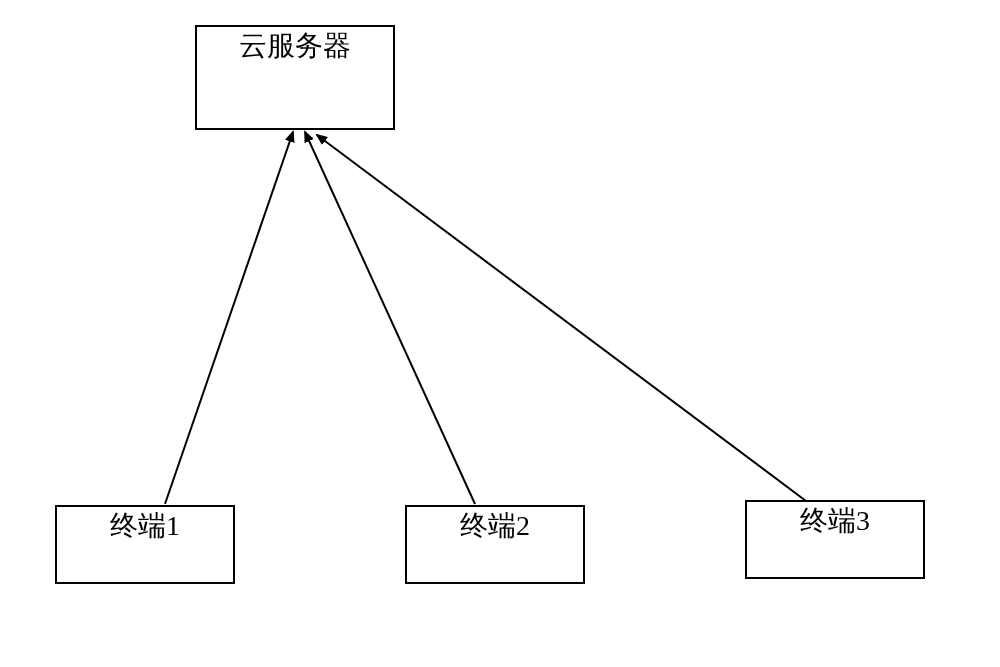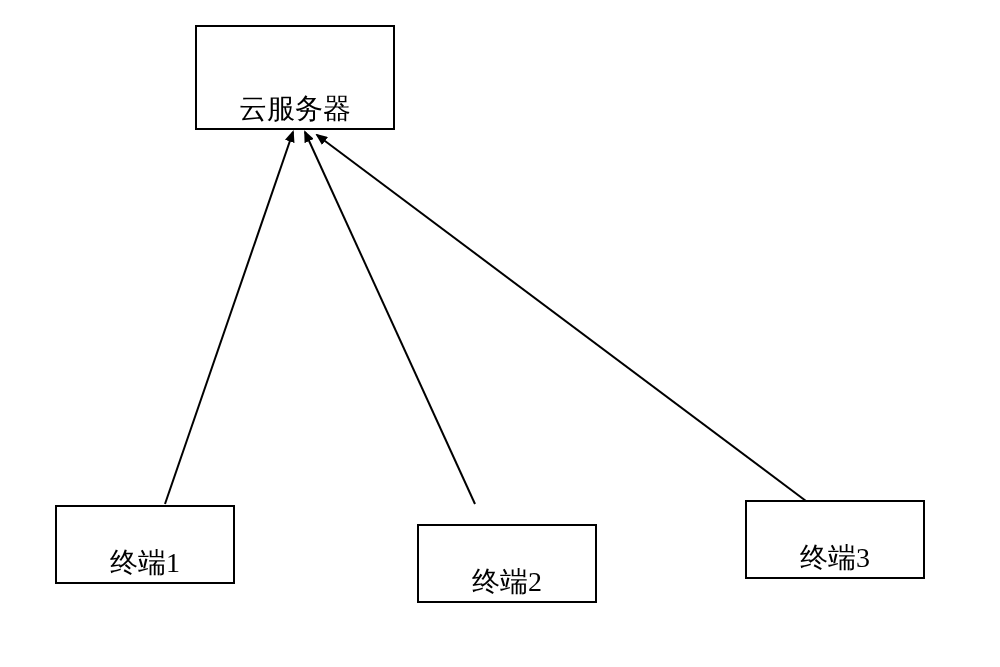--- a/index.html
+++ b/index.html
@@ -17,43 +17,42 @@
     .diagram-container {
       position: relative;
       width: 100%;
       height: 100%;
     }
     .box {
       position: absolute;
       border: 2px solid #000;
       background: #fff;
       display: flex;
-      align-items: flex-end;
+      align-items: flex-start;
       justify-content: center;
       font-size: 28px;
       color: #000;
     }
     .server-box {
       left: 195px;
       top: 25px;
       width: 200px;
       height: 105px;
     }
     .terminal-box {
       width: 180px;
       height: 79px;
     }
     .terminal-1 {
       left: 55px;
       top: 505px;
     }
     .terminal-2 {
       left: 405px;
-      top: 524px;
-      margin-left: 12px;
+      top: 505px;
     }
     .terminal-3 {
       left: 745px;
       top: 500px;
     }
     svg.connectors {
       position: absolute;
       top: 0;
       left: 0;
       width: 1000px;

